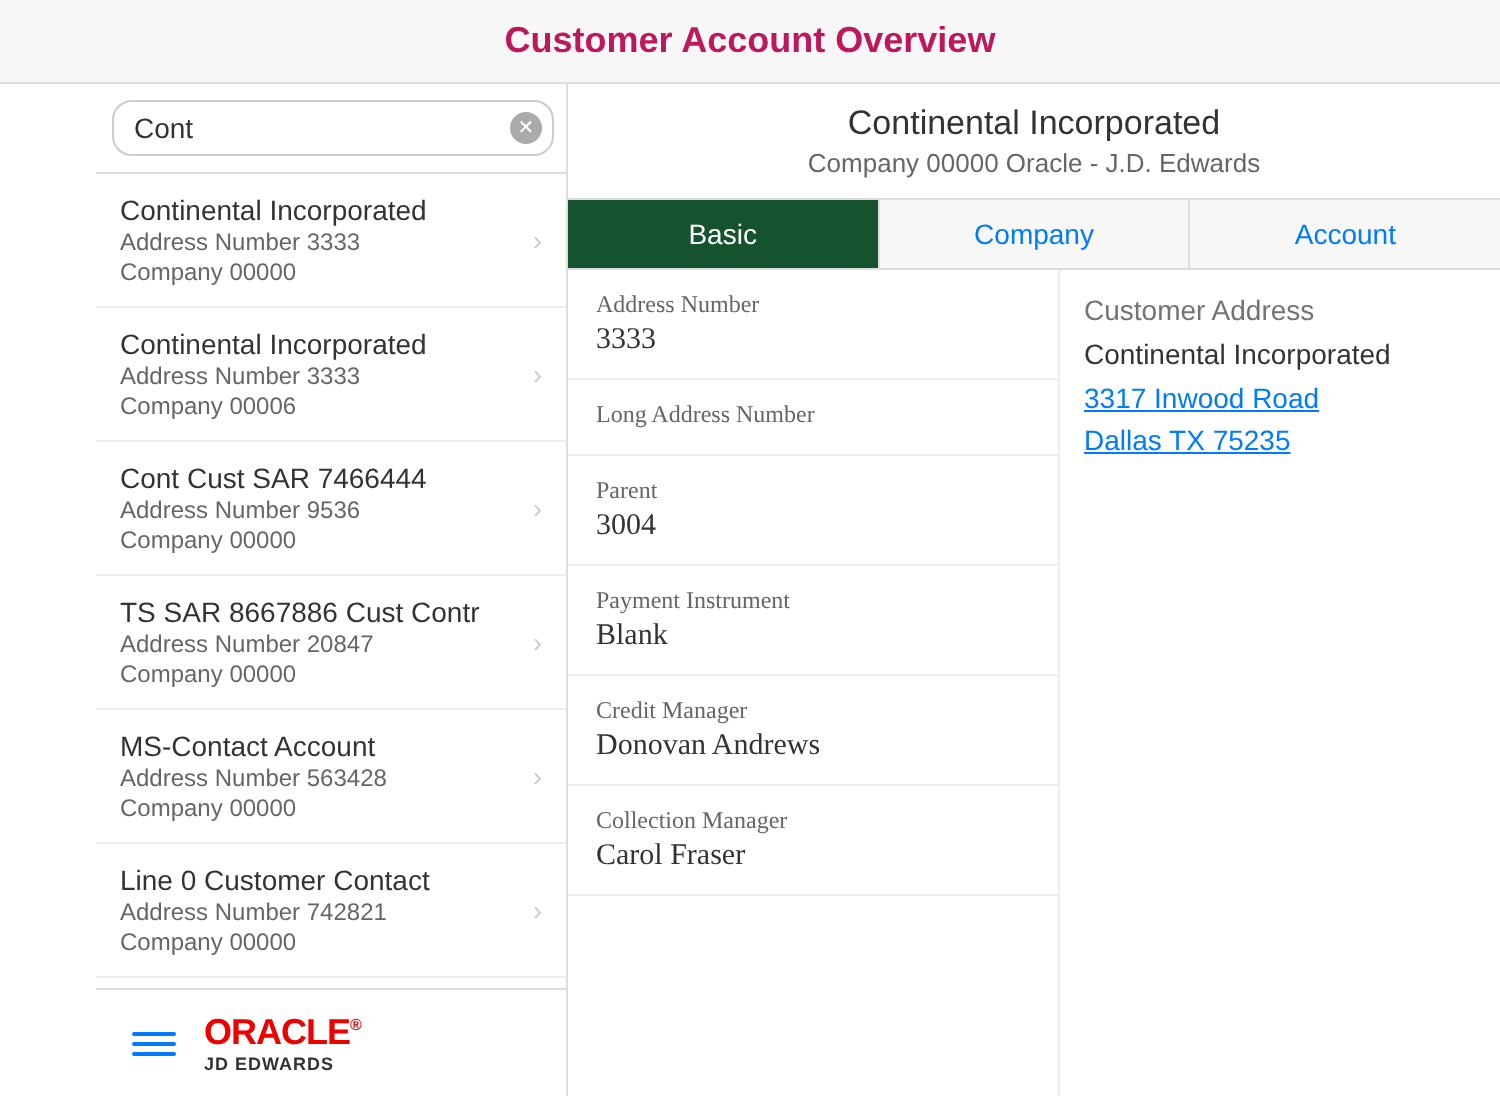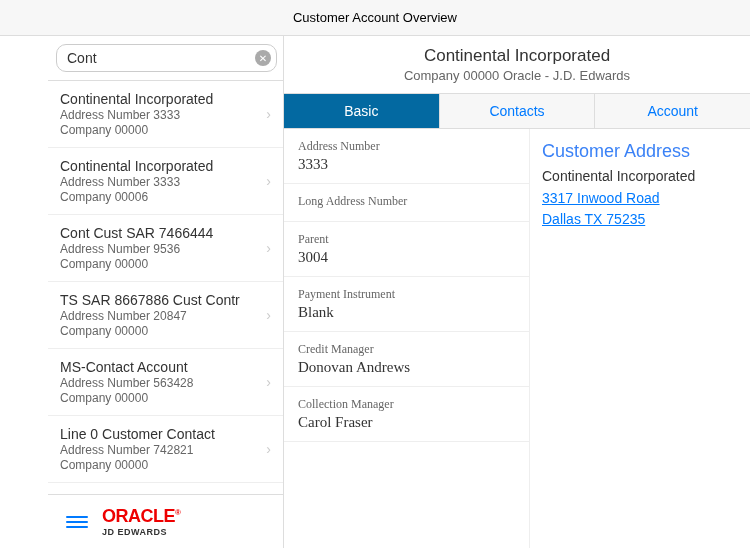--- a/index.html
+++ b/index.html
@@ -2,21 +2,21 @@
 <html><head>
   <meta charset="utf-8">
   <style>
     * { box-sizing: border-box; margin: 0; padding: 0; }
     body { font-family: -apple-system, BlinkMacSystemFont, 'Helvetica Neue', Arial, sans-serif; background: #f0f0f0; width: 750px; height: 548px; overflow: hidden; }
 
     .app-container { width: 750px; height: 548px; display: flex; flex-direction: column; background: #fff; }
 
     
     .app-header { background: #f7f7f7; border-bottom: 1px solid #ddd; text-align: center; padding: 10px; }
-    .app-header-title { font-size: 13px; font-weight: 400; color: #000000; }
+    .app-header-title { font-size: 18px; font-weight: 700; color: #be185d; }
 
     
     .main-content { display: flex; flex: 1; overflow: hidden; }
 
     
     .left-panel { width: 284px; border-right: 1px solid #ddd; display: flex; flex-direction: column; background: #fff; padding-left: 48px; }
 
     .search-bar { padding: 8px; border-bottom: 1px solid #ddd; display: flex; align-items: center; gap: 6px; }
     .search-input { flex: 1; border: 1px solid #ccc; border-radius: 10px; padding: 5px 28px 5px 10px; font-size: 14px; color: #333; background: #fff; outline: none; position: relative; }
     .search-input-wrapper { flex: 1; position: relative; }
@@ -34,35 +34,35 @@
     
     .right-panel { flex: 1; display: flex; flex-direction: column; background: #fff; }
 
     .right-header { padding: 10px; text-align: center; border-bottom: 1px solid #ddd; }
     .right-header-name { font-size: 17px; font-weight: 500; color: #333; }
     .right-header-sub { font-size: 13px; color: #666; margin-top: 2px; }
 
     
     .tabs { display: flex; border-bottom: 1px solid #ddd; }
     .tab { flex: 1; padding: 9px 0; text-align: center; font-size: 14px; cursor: pointer; border: none; background: none; }
-    .tab.active { background: #0369a1; color: #fff; }
+    .tab.active { background: #14532d; color: #fff; }
     .tab.inactive { background: #f7f7f7; color: #007AFF; }
     .tab:not(:last-child) { border-right: 1px solid #ddd; }
 
     
     .detail-area { display: flex; flex: 1; overflow: hidden; }
 
     .detail-left { flex: 1; border-right: 1px solid #eee; padding: 0; overflow-y: auto; font-family: Liberation Serif, serif; }
     .detail-right { width: 220px; padding: 12px; overflow-y: auto; }
 
     .field-group { padding: 10px 14px; border-bottom: 1px solid #eee; }
     .field-label { font-size: 12px; color: #666; margin-bottom: 2px; }
     .field-value { font-size: 15px; font-weight: 500; color: #333; }
 
-    .customer-address-label { font-size: 18px; color: #3b82f6; margin-bottom: 6px; }
+    .customer-address-label { font-size: 14px; color: #737373; margin-bottom: 6px; }
     .customer-address-name { font-size: 14px; color: #333; margin-bottom: 4px; }
     .customer-address-link { font-size: 14px; color: #007AFF; display: block; line-height: 1.5; }
 
     
     .app-footer { height: 54px; border-top: 1px solid #ddd; display: flex; align-items: center; padding: 0 12px; background: #fff; }
     .footer-menu-btn { background: none; border: none; cursor: pointer; padding: 6px; }
     .footer-menu-icon { display: flex; flex-direction: column; gap: 3px; }
     .footer-menu-icon span { display: block; width: 22px; height: 2px; background: #007AFF; border-radius: 1px; }
     .footer-logo { margin-left: 8px; display: flex; flex-direction: column; align-items: flex-start; justify-content: space-between; }
     .oracle-logo { font-size: 18px; font-weight: 700; color: #e00; letter-spacing: -0.5px; }
@@ -170,21 +170,21 @@
 
     <div class="right-panel">
 
       <div class="right-header">
         <div class="right-header-name">Continental Incorporated</div>
         <div class="right-header-sub">Company  00000  Oracle - J.D. Edwards</div>
       </div>
 
       <div class="tabs">
         <button class="tab active">Basic</button>
-        <button class="tab inactive">Contacts</button>
+        <button class="tab inactive">Company</button>
         <button class="tab inactive">Account</button>
       </div>
 
       <div class="detail-area">
 
         <div class="detail-left">
           <div class="field-group">
             <div class="field-label">Address Number</div>
             <div class="field-value">3333</div>
           </div>

